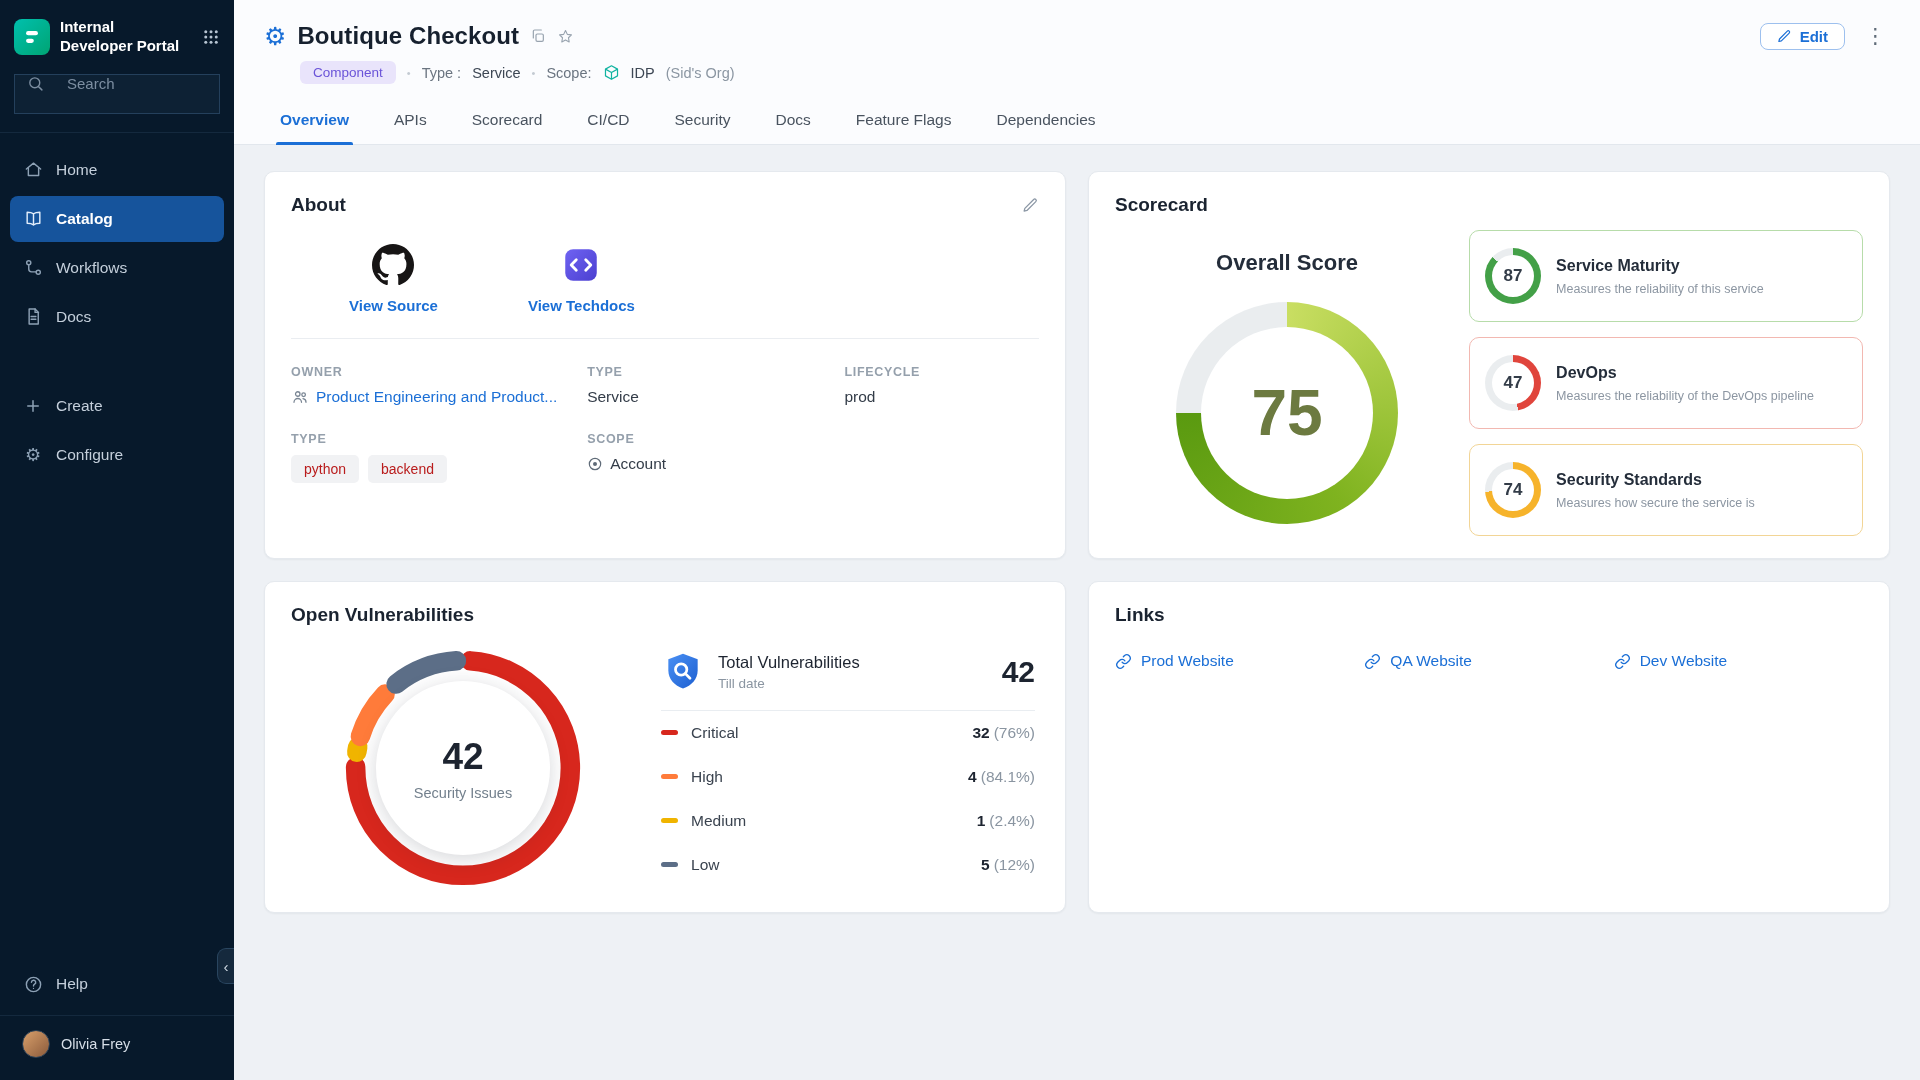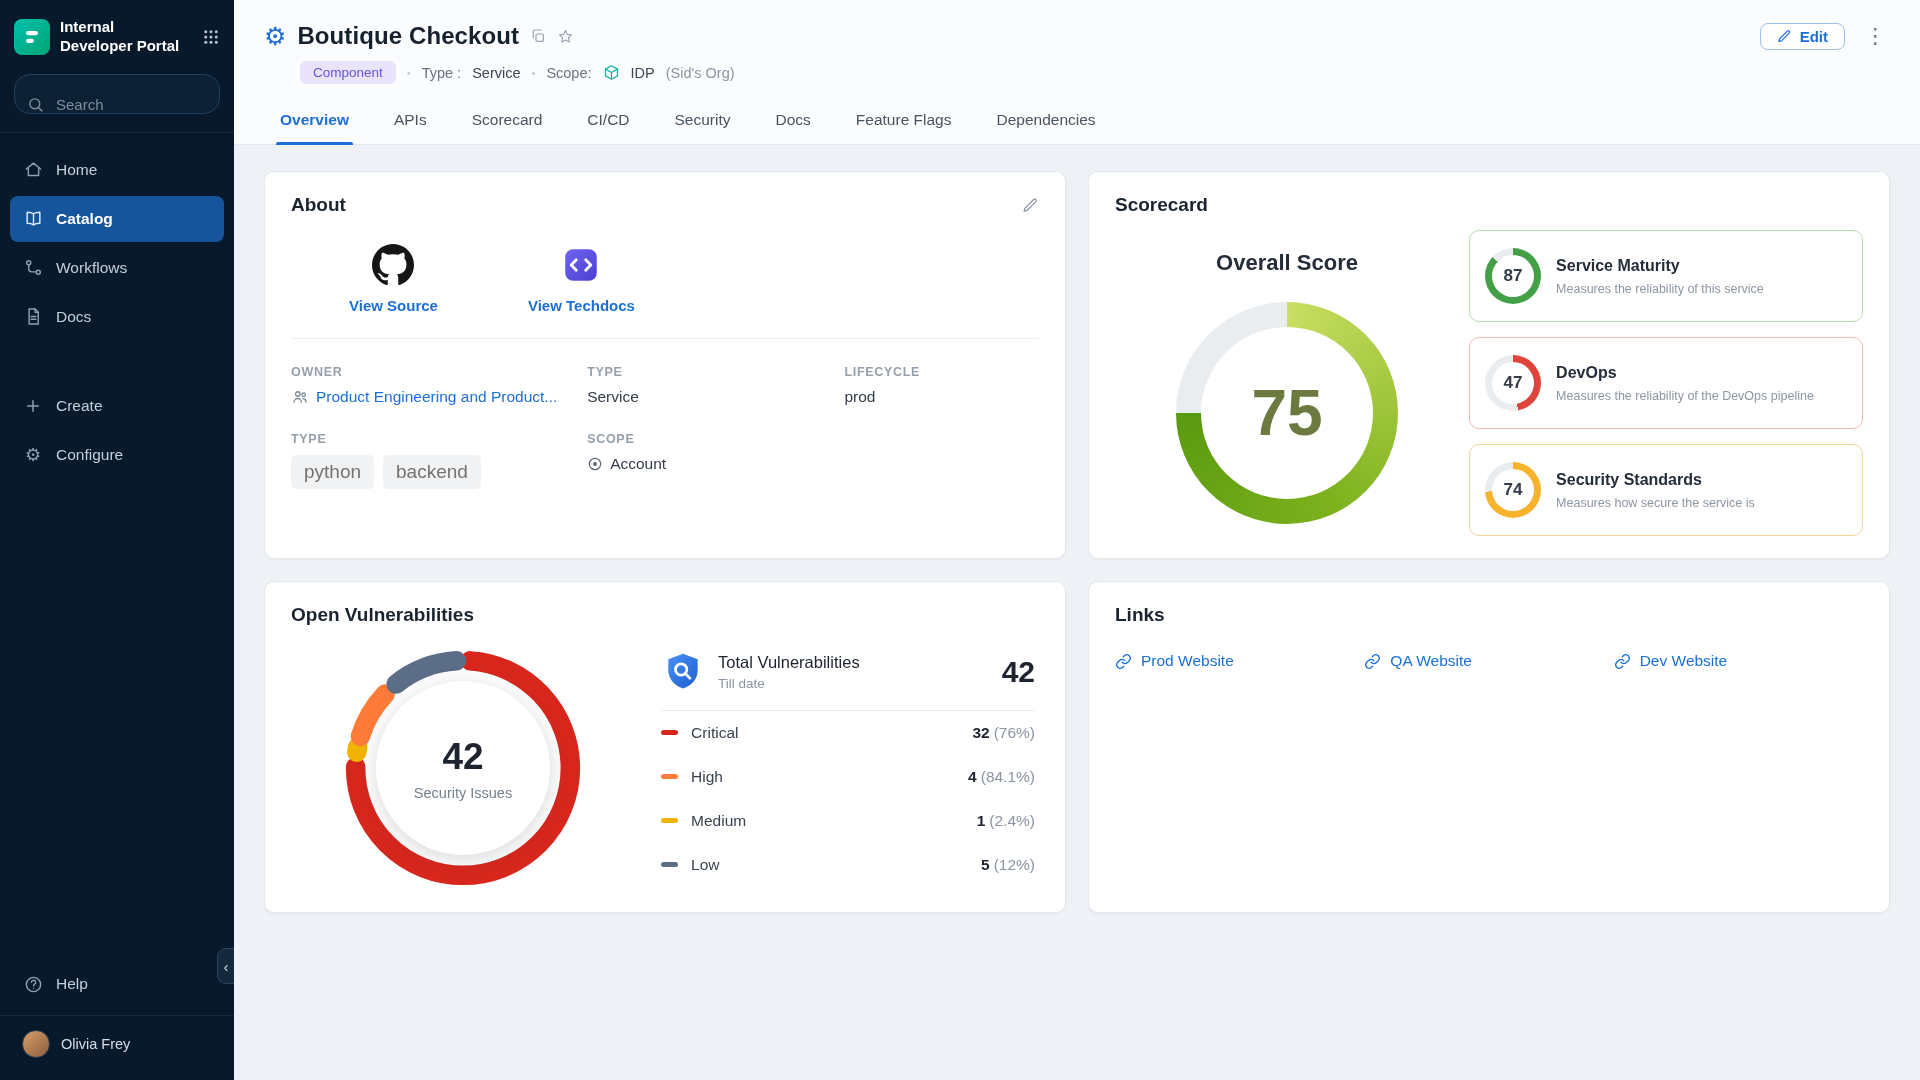--- a/index.html
+++ b/index.html
@@ -6,21 +6,21 @@
   html,body { width:1920px; height:1080px; overflow:hidden; }
   body { font-family:"Liberation Sans","DejaVu Sans",sans-serif; background:#eef1f5; color:#1d2430; }
 
   
   .sidebar { position:fixed; left:0; top:0; bottom:0; width:234px; background:#07192b; display:flex; flex-direction:column; z-index:10; }
   .sb-top { padding:18px 14px 14px; display:flex; align-items:center; gap:10px; }
   .logo-box { width:36px; height:36px; border-radius:8px; background:linear-gradient(135deg,#00c0ae,#00a473); display:flex; align-items:center; justify-content:center; flex:none; }
   .logo-text { font-size:15px; font-weight:700; color:#fff; line-height:1.25; }
   .grid-icon { margin-left:auto; color:#b7c5d3; cursor:pointer; display:flex; }
   .sb-search-wrap { padding:4px 14px 18px; border-bottom:1px solid #14293e; }
-  .sb-search { background:#0d2134; border:1px solid #24405c; border-radius:16px; height:40px; display:flex; align-items:flex-end; gap:12px; padding:0 12px; }
+  .sb-search { background:#0d2134; border:1px solid #24405c; border-radius:0; height:40px; display:flex; align-items:flex-start; gap:23px; padding:0 12px; }
   .sb-search input { flex:1; background:transparent; border:none; outline:none; color:#d5dee7; font-size:15px; font-family:inherit; }
   .sb-search input::placeholder { color:#7c8ea1; }
   .nav { padding:14px 10px 0; }
   .nav-item { display:flex; align-items:center; gap:13px; height:46px; padding:0 13px; border-radius:8px; font-size:15.5px; color:#c4cfdb; cursor:pointer; margin-bottom:3px; }
   .nav-item .nicon { width:20px; height:20px; color:#8da1b5; display:flex; align-items:center; justify-content:center; flex:none; font-size:18px; }
   .nav-item.active { background:#16549c; color:#ffffff; font-weight:600; }
   .nav-item.active .nicon { color:#e3eefc; }
   .nav-gap { height:40px; }
   .sb-bottom { margin-top:auto; padding:0 10px 8px; }
   .user-row { border-top:1px solid #14293e; margin:8px -10px 0; padding:14px 22px; display:flex; align-items:center; gap:11px; font-size:14.5px; color:#d6dee7; cursor:pointer; }
@@ -59,21 +59,21 @@
   .src-row { display:flex; gap:90px; padding:28px 0 24px 58px; border-bottom:1px solid #eaedf1; }
   .src-item { display:flex; flex-direction:column; align-items:center; gap:11px; cursor:pointer; }
   .src-label { color:#1b6fd6; font-size:15px; font-weight:600; }
   .section-label { font-size:12.5px; font-weight:700; color:#95a0ac; letter-spacing:.7px; margin-bottom:9px; }
   .about-sec { margin-top:24px; }
   .body-text { font-size:15.5px; color:#333c48; }
   .about-grid { display:grid; grid-template-columns:1.45fr 1.25fr 1fr; gap:26px 14px; margin-top:26px; }
   .owner-link { display:flex; align-items:flex-start; gap:7px; color:#1b6fd6; font-size:15.5px; cursor:pointer; white-space:nowrap; overflow:hidden; }
   .owner-link span { overflow:hidden; text-overflow:ellipsis; }
   .tag-row { display:flex; gap:9px; }
-  .tag-chip { background:#f1f2f4; border-radius:5px; padding:6px 13px; font-size:19px; color:#737373; font-weight:500; cursor:pointer; }
+  .tag-chip { background:#f1f2f4; border-radius:5px; padding:6px 13px; font-size:14px; color:#b91c1c; font-weight:500; cursor:pointer; }
   .scope-val { display:flex; align-items:center; gap:7px; font-size:15.5px; color:#333c48; }
 
   
   .score-body { display:flex; margin-top:8px; }
   .overall { width:46%; display:flex; flex-direction:column; align-items:center; padding-top:26px; }
   .overall-label { font-size:22px; font-weight:700; color:#242d3a; }
   .ring { width:222px; height:222px; border-radius:50%; position:relative; margin-top:26px; }
   .ring::after { content:""; position:absolute; inset:25px; background:#fff; border-radius:50%; }
   .ring-score { position:absolute; inset:0; display:flex; align-items:center; justify-content:center; font-size:64px; font-weight:700; z-index:1; }
   .mini-col { flex:1; display:flex; flex-direction:column; gap:15px; padding:6px 0 0 10px; }

